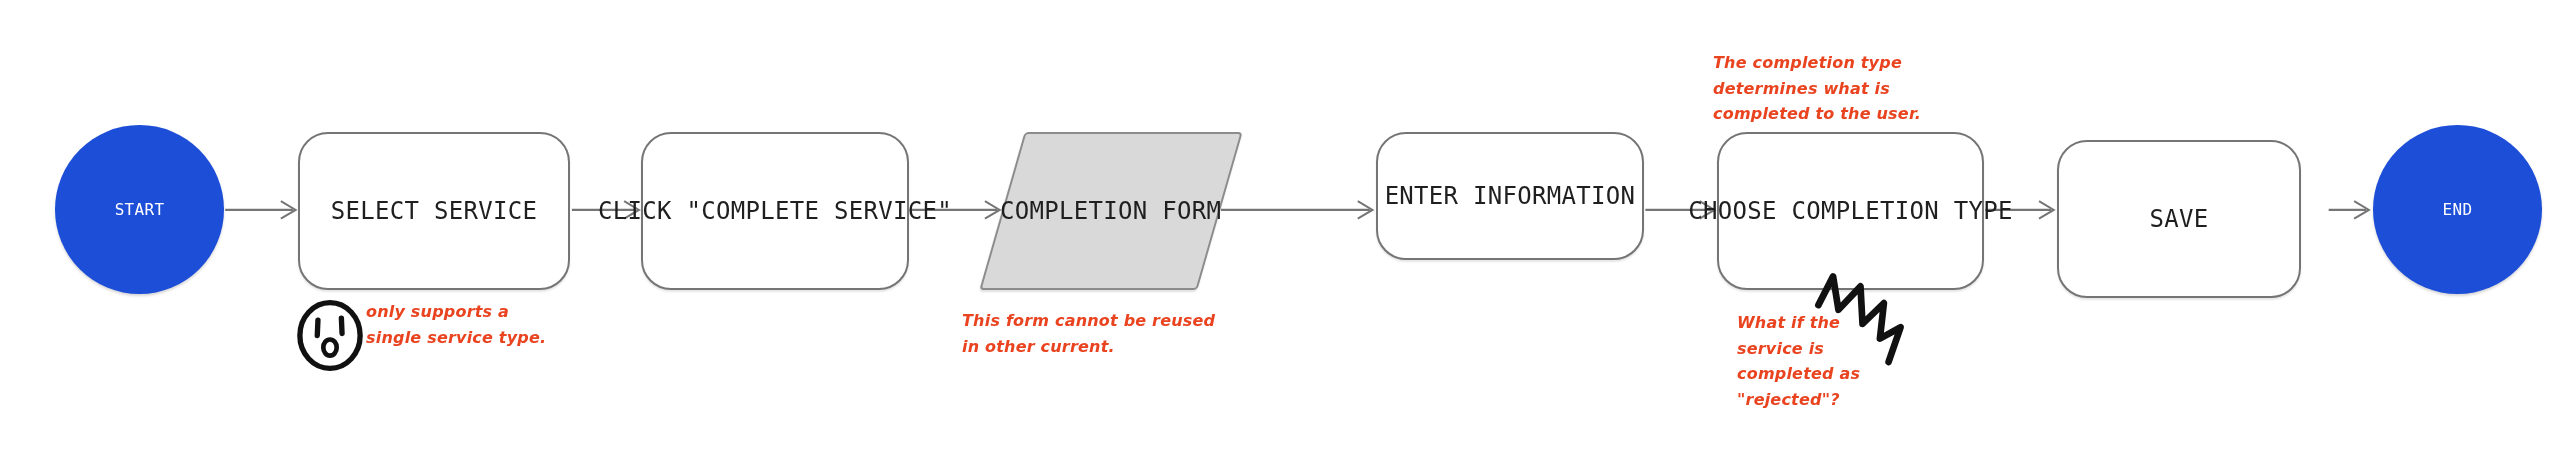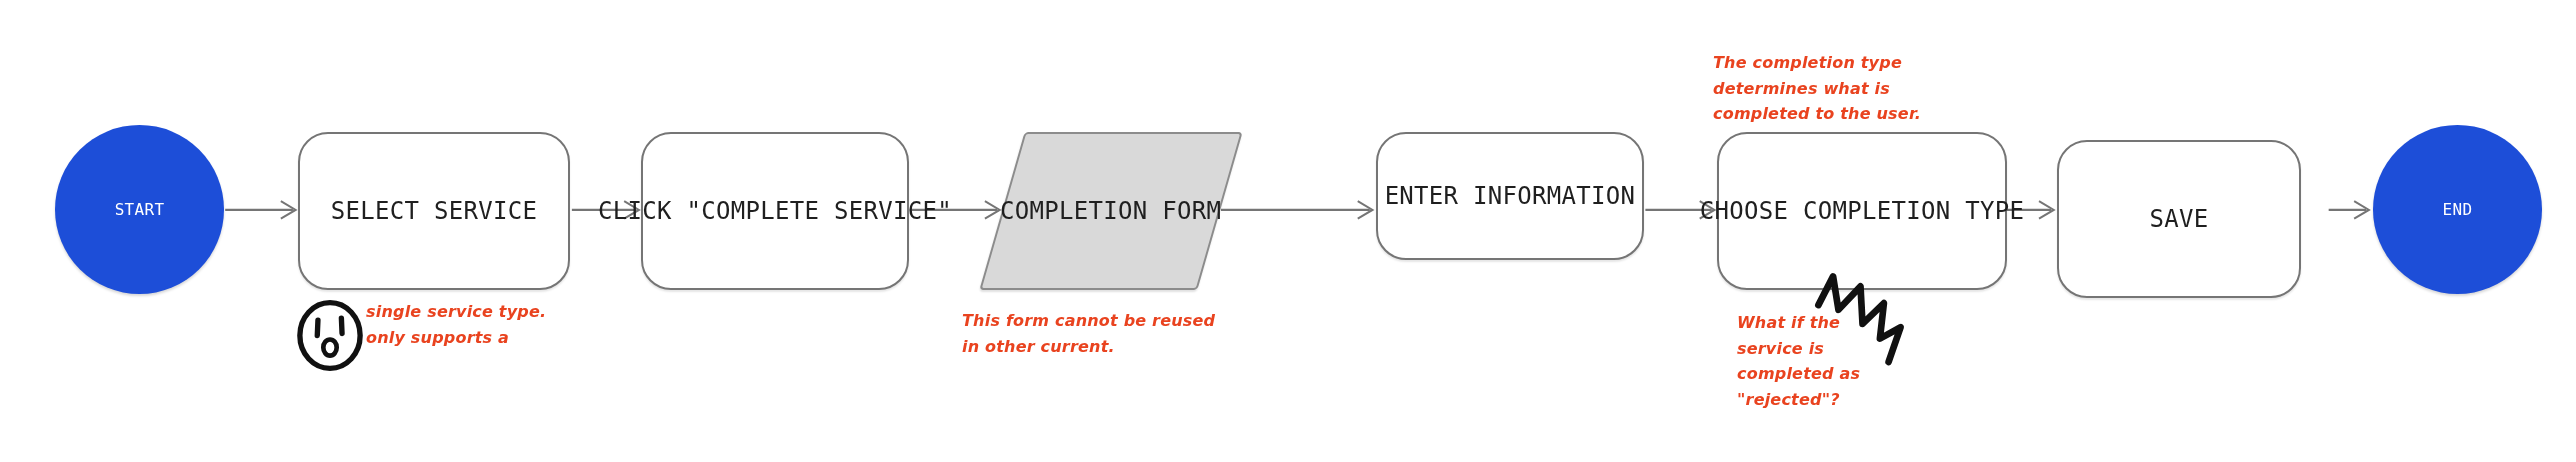--- a/index.html
+++ b/index.html
@@ -75,21 +75,21 @@
 </div>
 
 <div class="node parallelogram" style="left:1002px;top:132px;width:218px;height:158px">
   <span class="node-label">COMPLETION FORM</span>
 </div>
 
 <div class="node process" style="left:1376px;top:132px;width:268px;height:128px">
   <span class="node-label">ENTER INFORMATION</span>
 </div>
 
-<div class="node process" style="left:1717px;top:132px;width:290px;height:158px">
+<div class="node process" style="left:1717px;top:132px;width:267px;height:158px">
   <span class="node-label">CHOOSE COMPLETION TYPE</span>
 </div>
 
 <div class="node process" style="left:2057px;top:140px;width:244px;height:158px">
   <span class="node-label">SAVE</span>
 </div>
 
 <div class="node terminal" style="left:2373px;top:125px;width:169px;height:169px">
   <span class="node-label">END</span>
 </div>
@@ -99,22 +99,22 @@
   <line x1="34" y1="33" x2="33" y2="56" stroke-width="8"></line>
   <line x1="69" y1="30" x2="70" y2="53" stroke-width="8"></line>
   <ellipse cx="52" cy="74" rx="10" ry="12" stroke-width="7"></ellipse>
 </svg>
 
 <svg class="doodle" style="left:1805px;top:268px" width="107" height="101" viewBox="0 0 160 150" fill="none" stroke="#111111" stroke-width="10" stroke-linecap="round" stroke-linejoin="round">
   <path d="M 20 55 L 42 12 L 50 62 L 83 27 L 86 83 L 118 52 L 112 105 L 143 88 L 125 140"></path>
 </svg>
 
 <div class="hand" style="left:366px;top:299px">
+  <div>only supports a</div>
   <div>single service type.</div>
-  <div>only supports a</div>
 </div>
 
 <div class="hand" style="left:962px;top:308px">
   <div>This form cannot be reused</div>
   <div>in other current.</div>
 </div>
 
 <div class="hand" style="left:1713px;top:50px">
   <div>The completion type</div>
   <div>determines what is</div>

